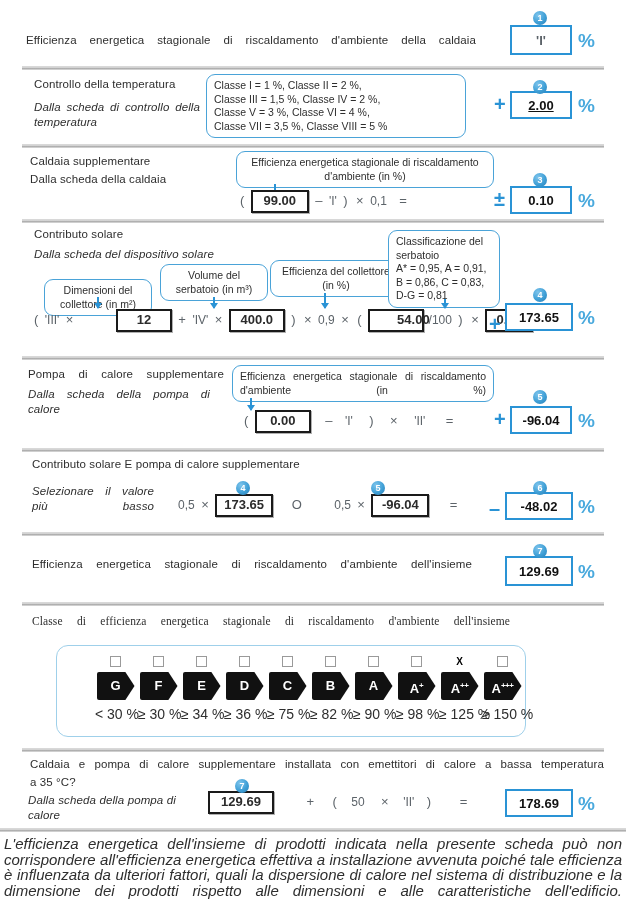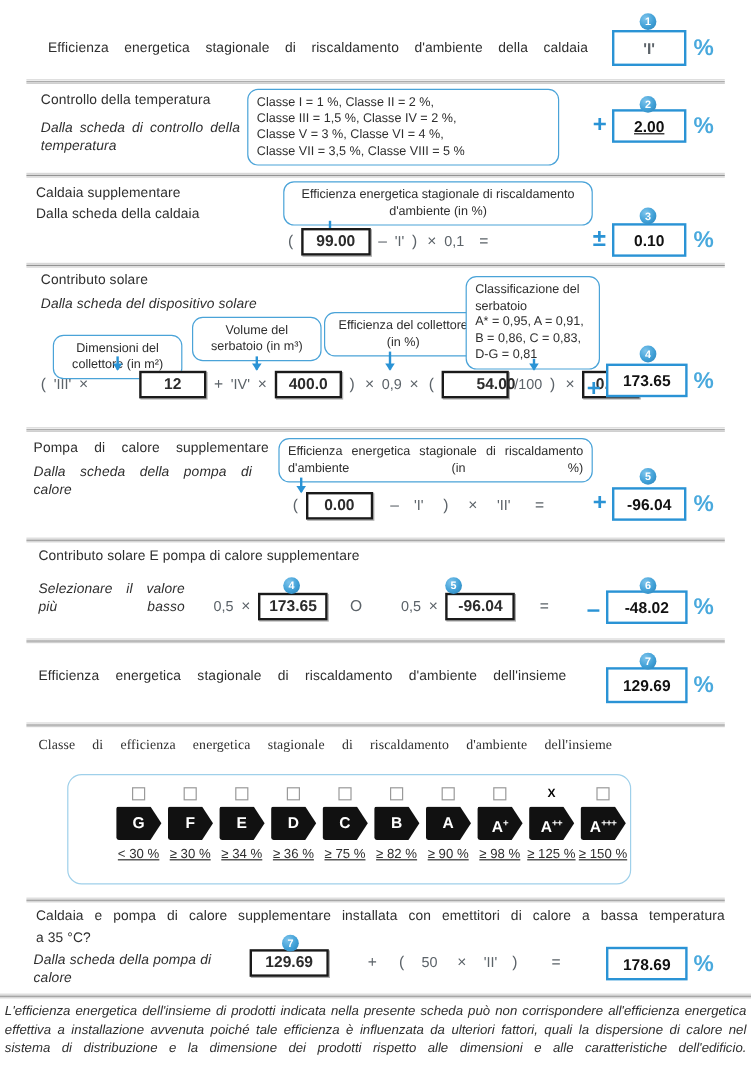--- a/index.html
+++ b/index.html
@@ -151,43 +151,42 @@
     line-height: 28px;
     text-align: center;
     position: relative;
     width: 38px;
     margin: 0 auto;
     clip-path: polygon(0 0, 76% 0, 100% 50%, 76% 100%, 0 100%);
     border-radius: 2px 0 0 2px;
   }
   .arrow sup { font-size: 8px; letter-spacing: -.5px; }
   .thr {
-    font-size: 11px;
+    font-size: 14px;
     color: #2e2e2e;
     margin-top: 6px;
     white-space: nowrap;
-    text-decoration: underline;
   }
 
   .disclaimer {
-    font-size: 11px;
+    font-size: 15px;
     font-style: italic;
     line-height: 15.5px;
     color: #2e2e2e;
     text-align: justify;
     text-align-last: justify;
   }
 </style>
 </head>
 <body>
 
 <div class="page">
 
   <div>
-    <div class="lbl just" style="position:absolute; left:40px; top:33px; width:450px;">Efficienza energetica stagionale di riscaldamento d'ambiente della caldaia</div>
+    <div class="lbl just" style="position:absolute; left:26px; top:33px; width:450px;">Efficienza energetica stagionale di riscaldamento d'ambiente della caldaia</div>
     <div class="badge" style="left:533px; top:11px;">1</div>
     <div class="vbox blue" style="position:absolute; left:510px; top:25px; width:62px; height:30px; line-height:24px; color:#5c6369;">'I'</div>
     <div class="pct" style="position:absolute; left:578px; top:31px;">%</div>
   </div>
   <div class="divider" style="position:absolute; left:22px; top:66px; width:582px;"></div>
 
   <div>
     <div class="lbl" style="position:absolute; left:34px; top:77px;">Controllo della temperatura</div>
     <div class="lbl it just" style="position:absolute; left:34px; top:100px; width:166px;">Dalla scheda di controllo della temperatura</div>
 

